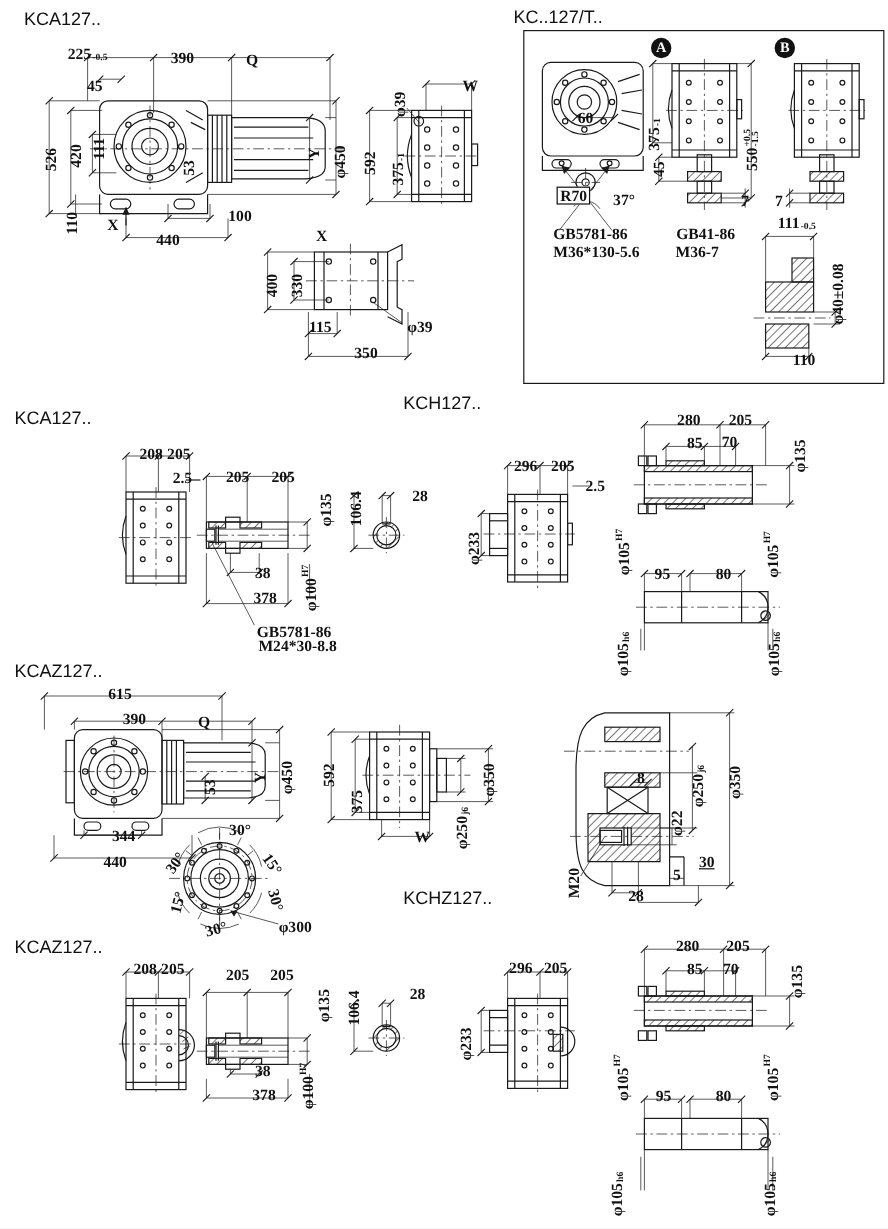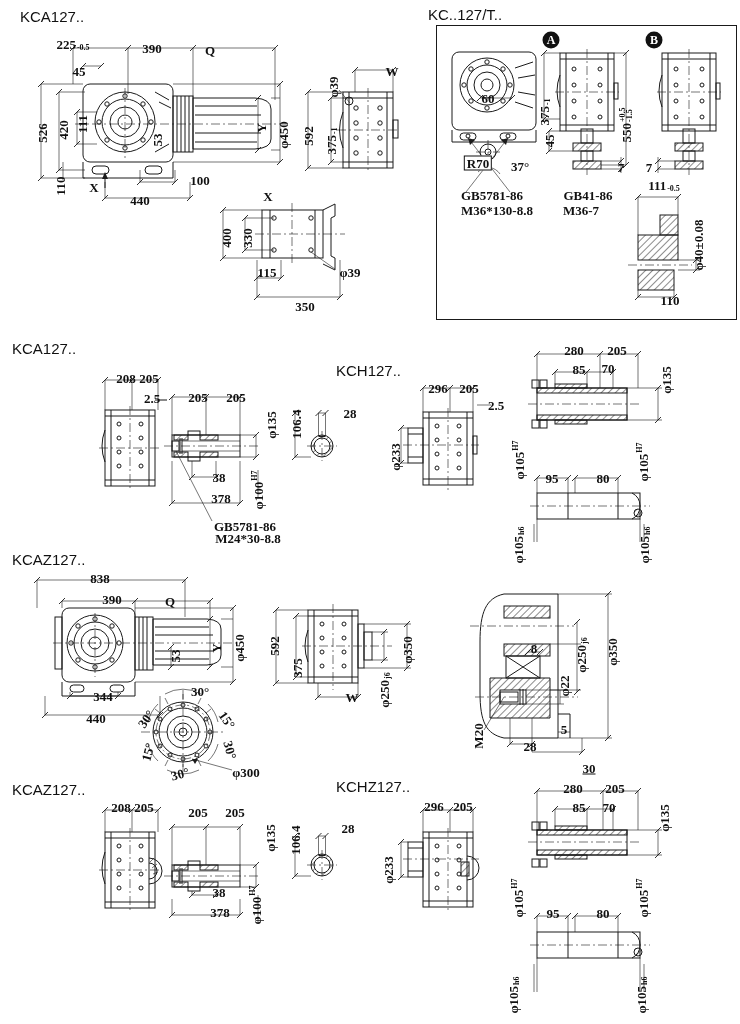--- a/index.html
+++ b/index.html
@@ -20,24 +20,24 @@
   #box-frame{position:absolute;left:436px;top:25px;width:299px;height:293px;border:1.2px solid #1a1a1a;z-index:1;}
 </style>
 </head>
 <body>
 
 <div id="canvas">
 
   <span class="sec-title" style="left:20px;top:8px">KCA127..</span>
   <span class="sec-title" style="left:428px;top:6px">KC..127/T..</span>
   <span class="sec-title" style="left:12px;top:340px">KCA127..</span>
-  <span class="sec-title" style="left:336px;top:362px">KCH127..</span>
+  <span class="sec-title" style="left:336px;top:328px">KCH127..</span>
   <span class="sec-title" style="left:12px;top:551px">KCAZ127..</span>
   <span class="sec-title" style="left:12px;top:781px">KCAZ127..</span>
-  <span class="sec-title" style="left:336px;top:778px">KCHZ127..</span>
+  <span class="sec-title" style="left:336px;top:740px">KCHZ127..</span>
 
   <div id="box-frame"></div>
 
   <svg style="left:25px;top:38px" width="290" height="185">
     <line class="dl" x1="48" y1="10" x2="250" y2="10"></line>
     <path class="tk" d="M45,13l6,-6M100,13l6,-6M165,13l6,-6M247,13l6,-6"></path>
     <path class="dl" d="M48,10V46M103,10V56M168,10V60M250,10V62"></path>
     <line class="dl" x1="58" y1="28" x2="76" y2="28"></line>
     <path class="tk" d="M55,31l6,-6M73,31l6,-6"></path>
     <line class="dl" x1="16" y1="46" x2="16" y2="140"></line>
@@ -783,21 +783,21 @@
       </span>
       <span class="dim" style="left: 247px; top: 238px; transform: translate(-50%, -50%) rotate(-90deg);">
         <span>330</span>
       </span>
       <span class="dim" style="left: 267px; top: 272px; transform: translate(-50%, -50%); text-align: right;">
         <span>115</span>
       </span>
       <span class="dim" style="left: 350px; top: 272px; transform: translate(-50%, -50%);">
         <span>φ39</span>
       </span>
-      <span class="dim" style="left: 305px; top: 294px; transform: translate(-50%, -50%); margin-top: 12px;">
+      <span class="dim" style="left: 305px; top: 294px; transform: translate(-50%, -50%);">
         <span>350</span>
       </span>
       <span class="dim circ" style="left: 551px; top: 40px; transform: translate(-50%, -50%);">
         <span>A</span>
       </span>
       <span class="dim circ" style="left: 654px; top: 40px; transform: translate(-50%, -50%);">
         <span>B</span>
       </span>
       <span class="dim" style="left: 488px; top: 98px; transform: translate(-50%, -50%);">
         <span>60</span>
@@ -828,21 +828,21 @@
       <span class="dim" style="left: 621px; top: 167px; transform: translate(-50%, -50%);">
         <span>7</span>
       </span>
       <span class="dim" style="left: 649px; top: 167px; transform: translate(-50%, -50%);">
         <span>7</span>
       </span>
       <span class="dim" style="left: 492px; top: 195px; transform: translate(-50%, -50%);">
         <span>GB5781-86</span>
       </span>
       <span class="dim" style="left: 497px; top: 210px; transform: translate(-50%, -50%);">
-        <span>M36*130-8.8</span>
+        <span>M36*130-5.6</span>
       </span>
       <span class="dim" style="left: 588px; top: 195px; transform: translate(-50%, -50%);">
         <span>GB41-86</span>
       </span>
       <span class="dim" style="left: 581px; top: 210px; transform: translate(-50%, -50%);">
         <span>M36-7</span>
       </span>
       <span class="dim" style="left: 664px; top: 185px; transform: translate(-50%, -50%);">
         <span>111</span>
         <span class="ss">
@@ -954,21 +954,21 @@
         </span>
       </span>
       <span class="dim" style="left: 644px; top: 545px; transform: translate(-50%, -50%) rotate(-90deg);">
         <span>φ105</span>
         <span class="ss">
           <span>&nbsp;</span>
           <span>h6</span>
         </span>
       </span>
       <span class="dim" style="left: 100px; top: 578px; transform: translate(-50%, -50%);">
-        <span>838</span>
+        <span>615</span>
       </span>
       <span class="dim" style="left: 112px; top: 599px; transform: translate(-50%, -50%);">
         <span>390</span>
       </span>
       <span class="dim" style="left: 170px; top: 601px; transform: translate(-50%, -50%);">
         <span>Q</span>
       </span>
       <span class="dim" style="left: 216px; top: 648px; transform: translate(-50%, -50%) rotate(-90deg);">
         <span>Y</span>
       </span>
@@ -1042,21 +1042,21 @@
       </span>
       <span class="dim" style="left: 478px; top: 736px; transform: translate(-50%, -50%) rotate(-90deg);">
         <span>M20</span>
       </span>
       <span class="dim" style="left: 564px; top: 729px; transform: translate(-50%, -50%);">
         <span>5</span>
       </span>
       <span class="dim" style="left: 530px; top: 746px; transform: translate(-50%, -50%);">
         <span>28</span>
       </span>
-      <span class="dim" style="left: 589px; top: 768px; transform: translate(-50%, -50%); text-decoration: underline;">
+      <span class="dim" style="left: 589px; top: 718px; transform: translate(-50%, -50%); text-decoration: underline;">
         <span>30</span>
       </span>
       <span class="dim" style="left: 121px; top: 807px; transform: translate(-50%, -50%);">
         <span>208</span>
       </span>
       <span class="dim" style="left: 144px; top: 807px; transform: translate(-50%, -50%);">
         <span>205</span>
       </span>
       <span class="dim" style="left: 198px; top: 812px; transform: translate(-50%, -50%);">
         <span>205</span>

